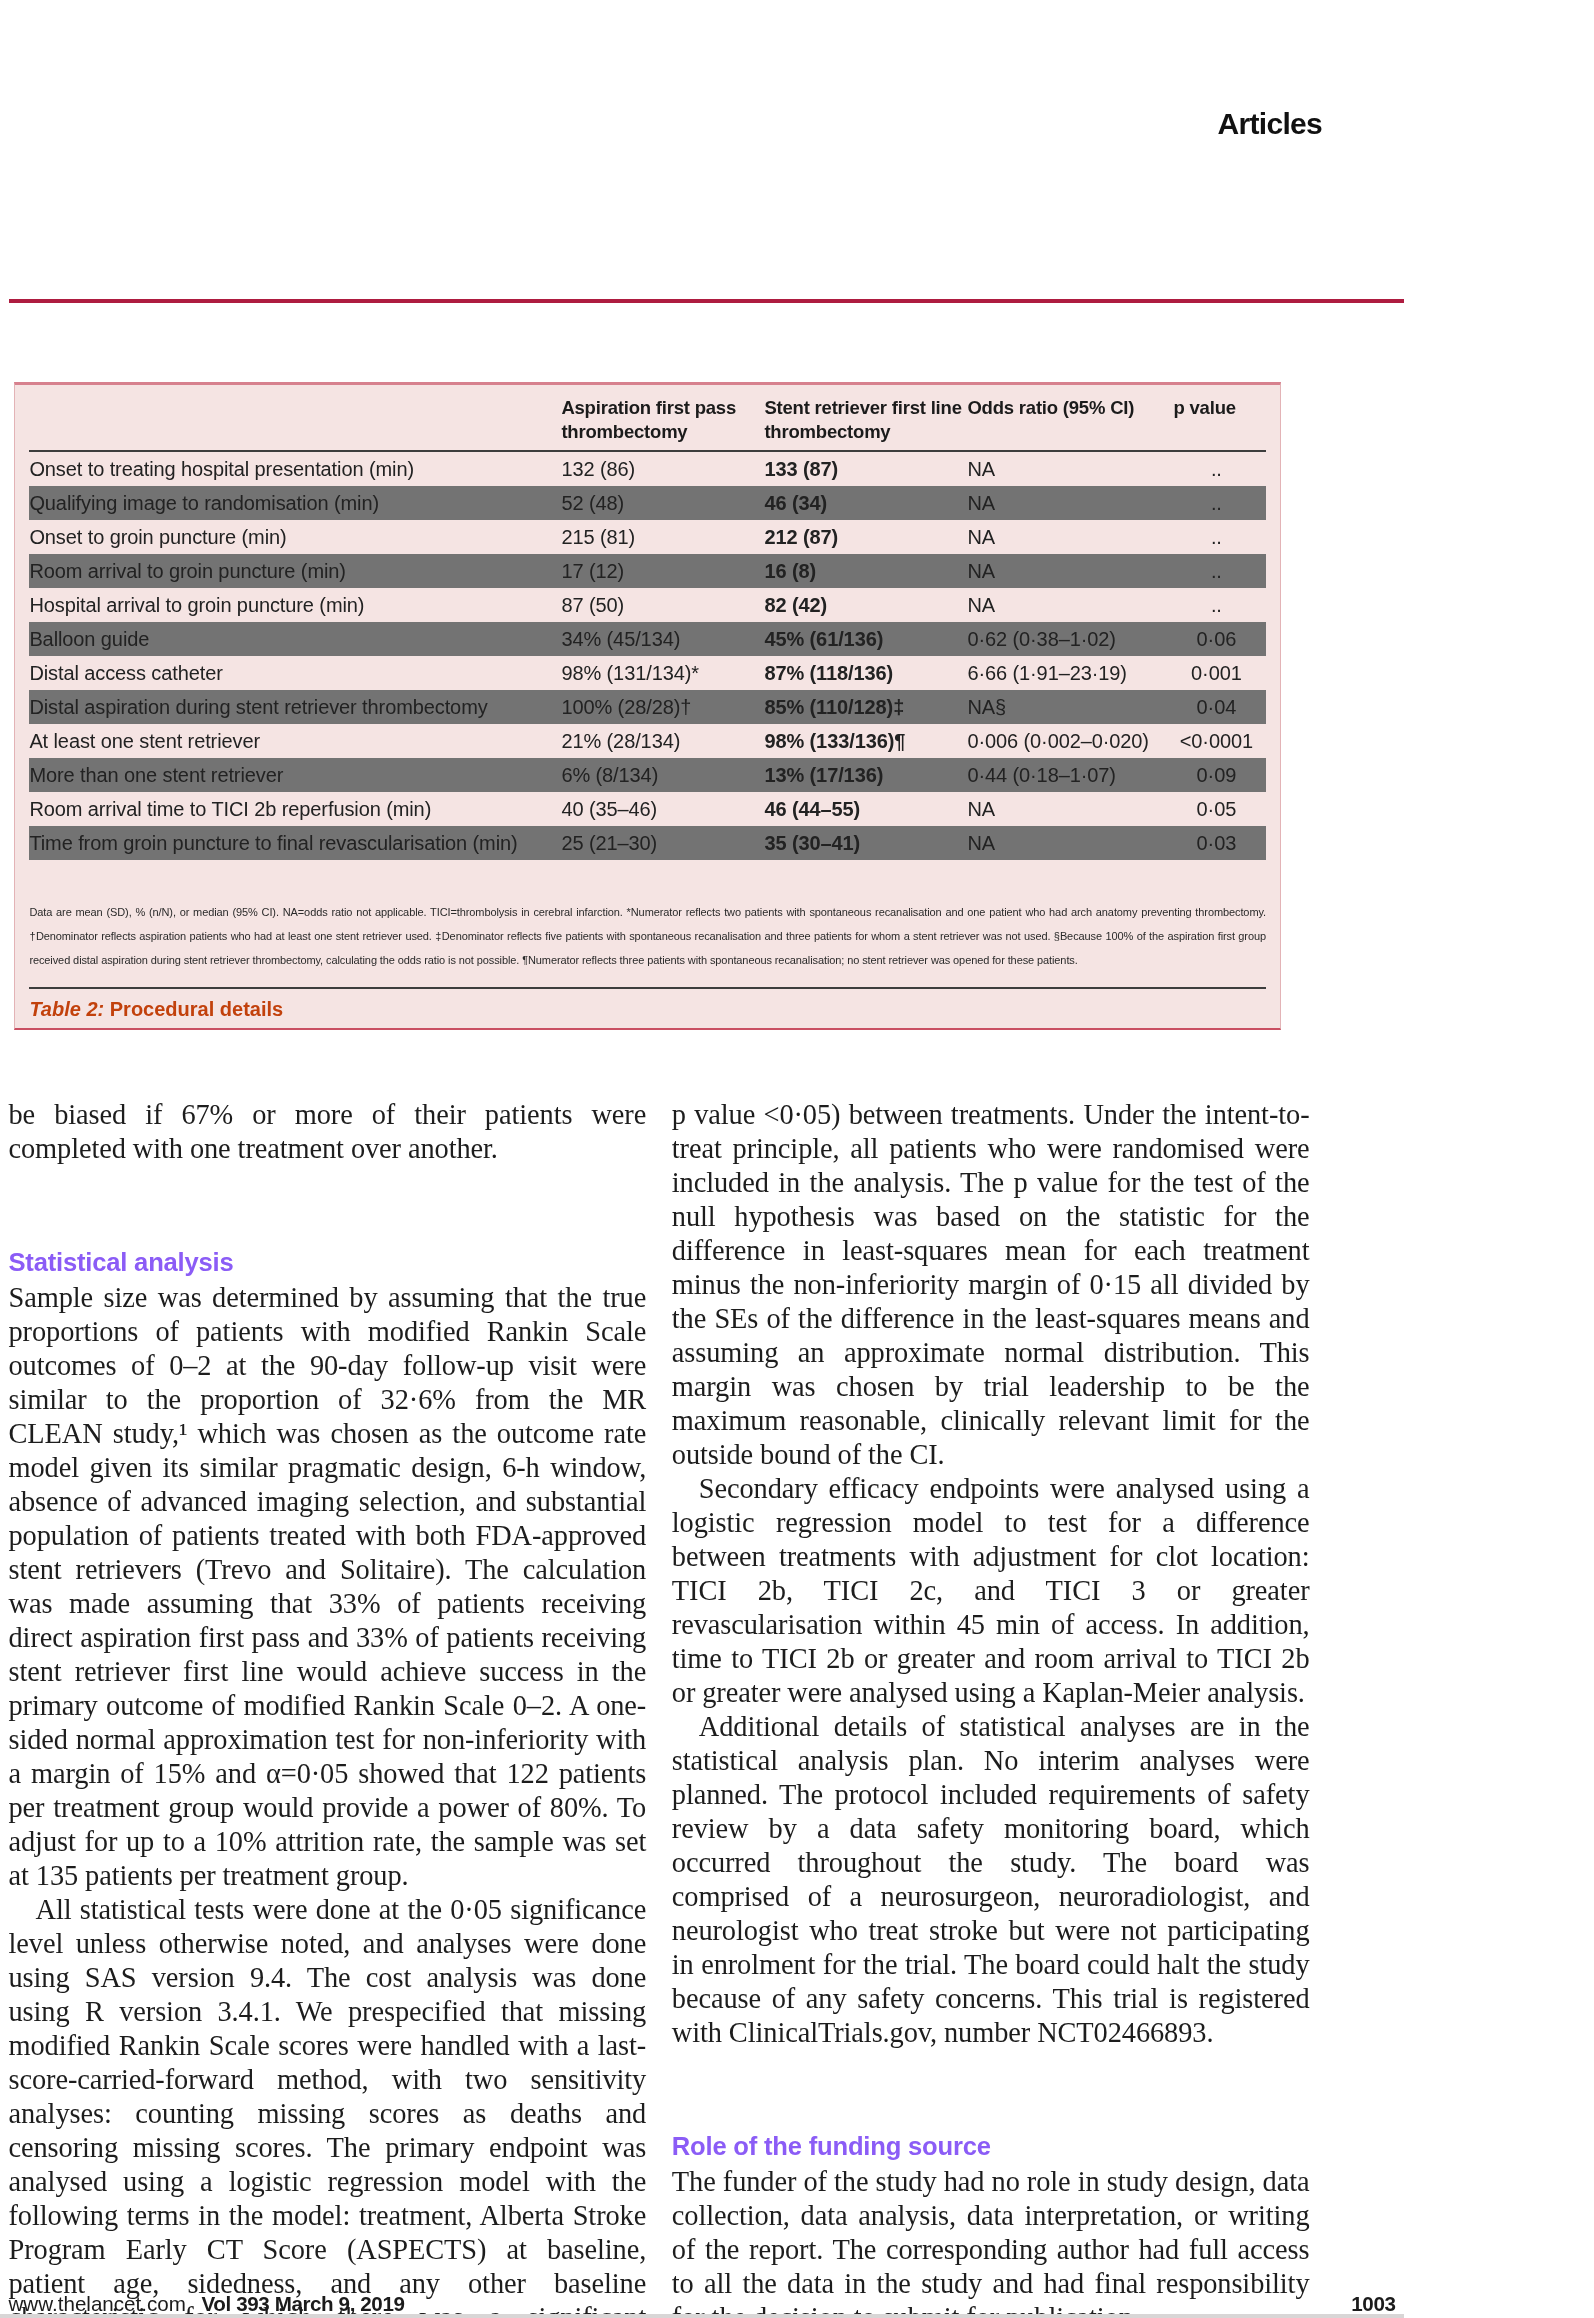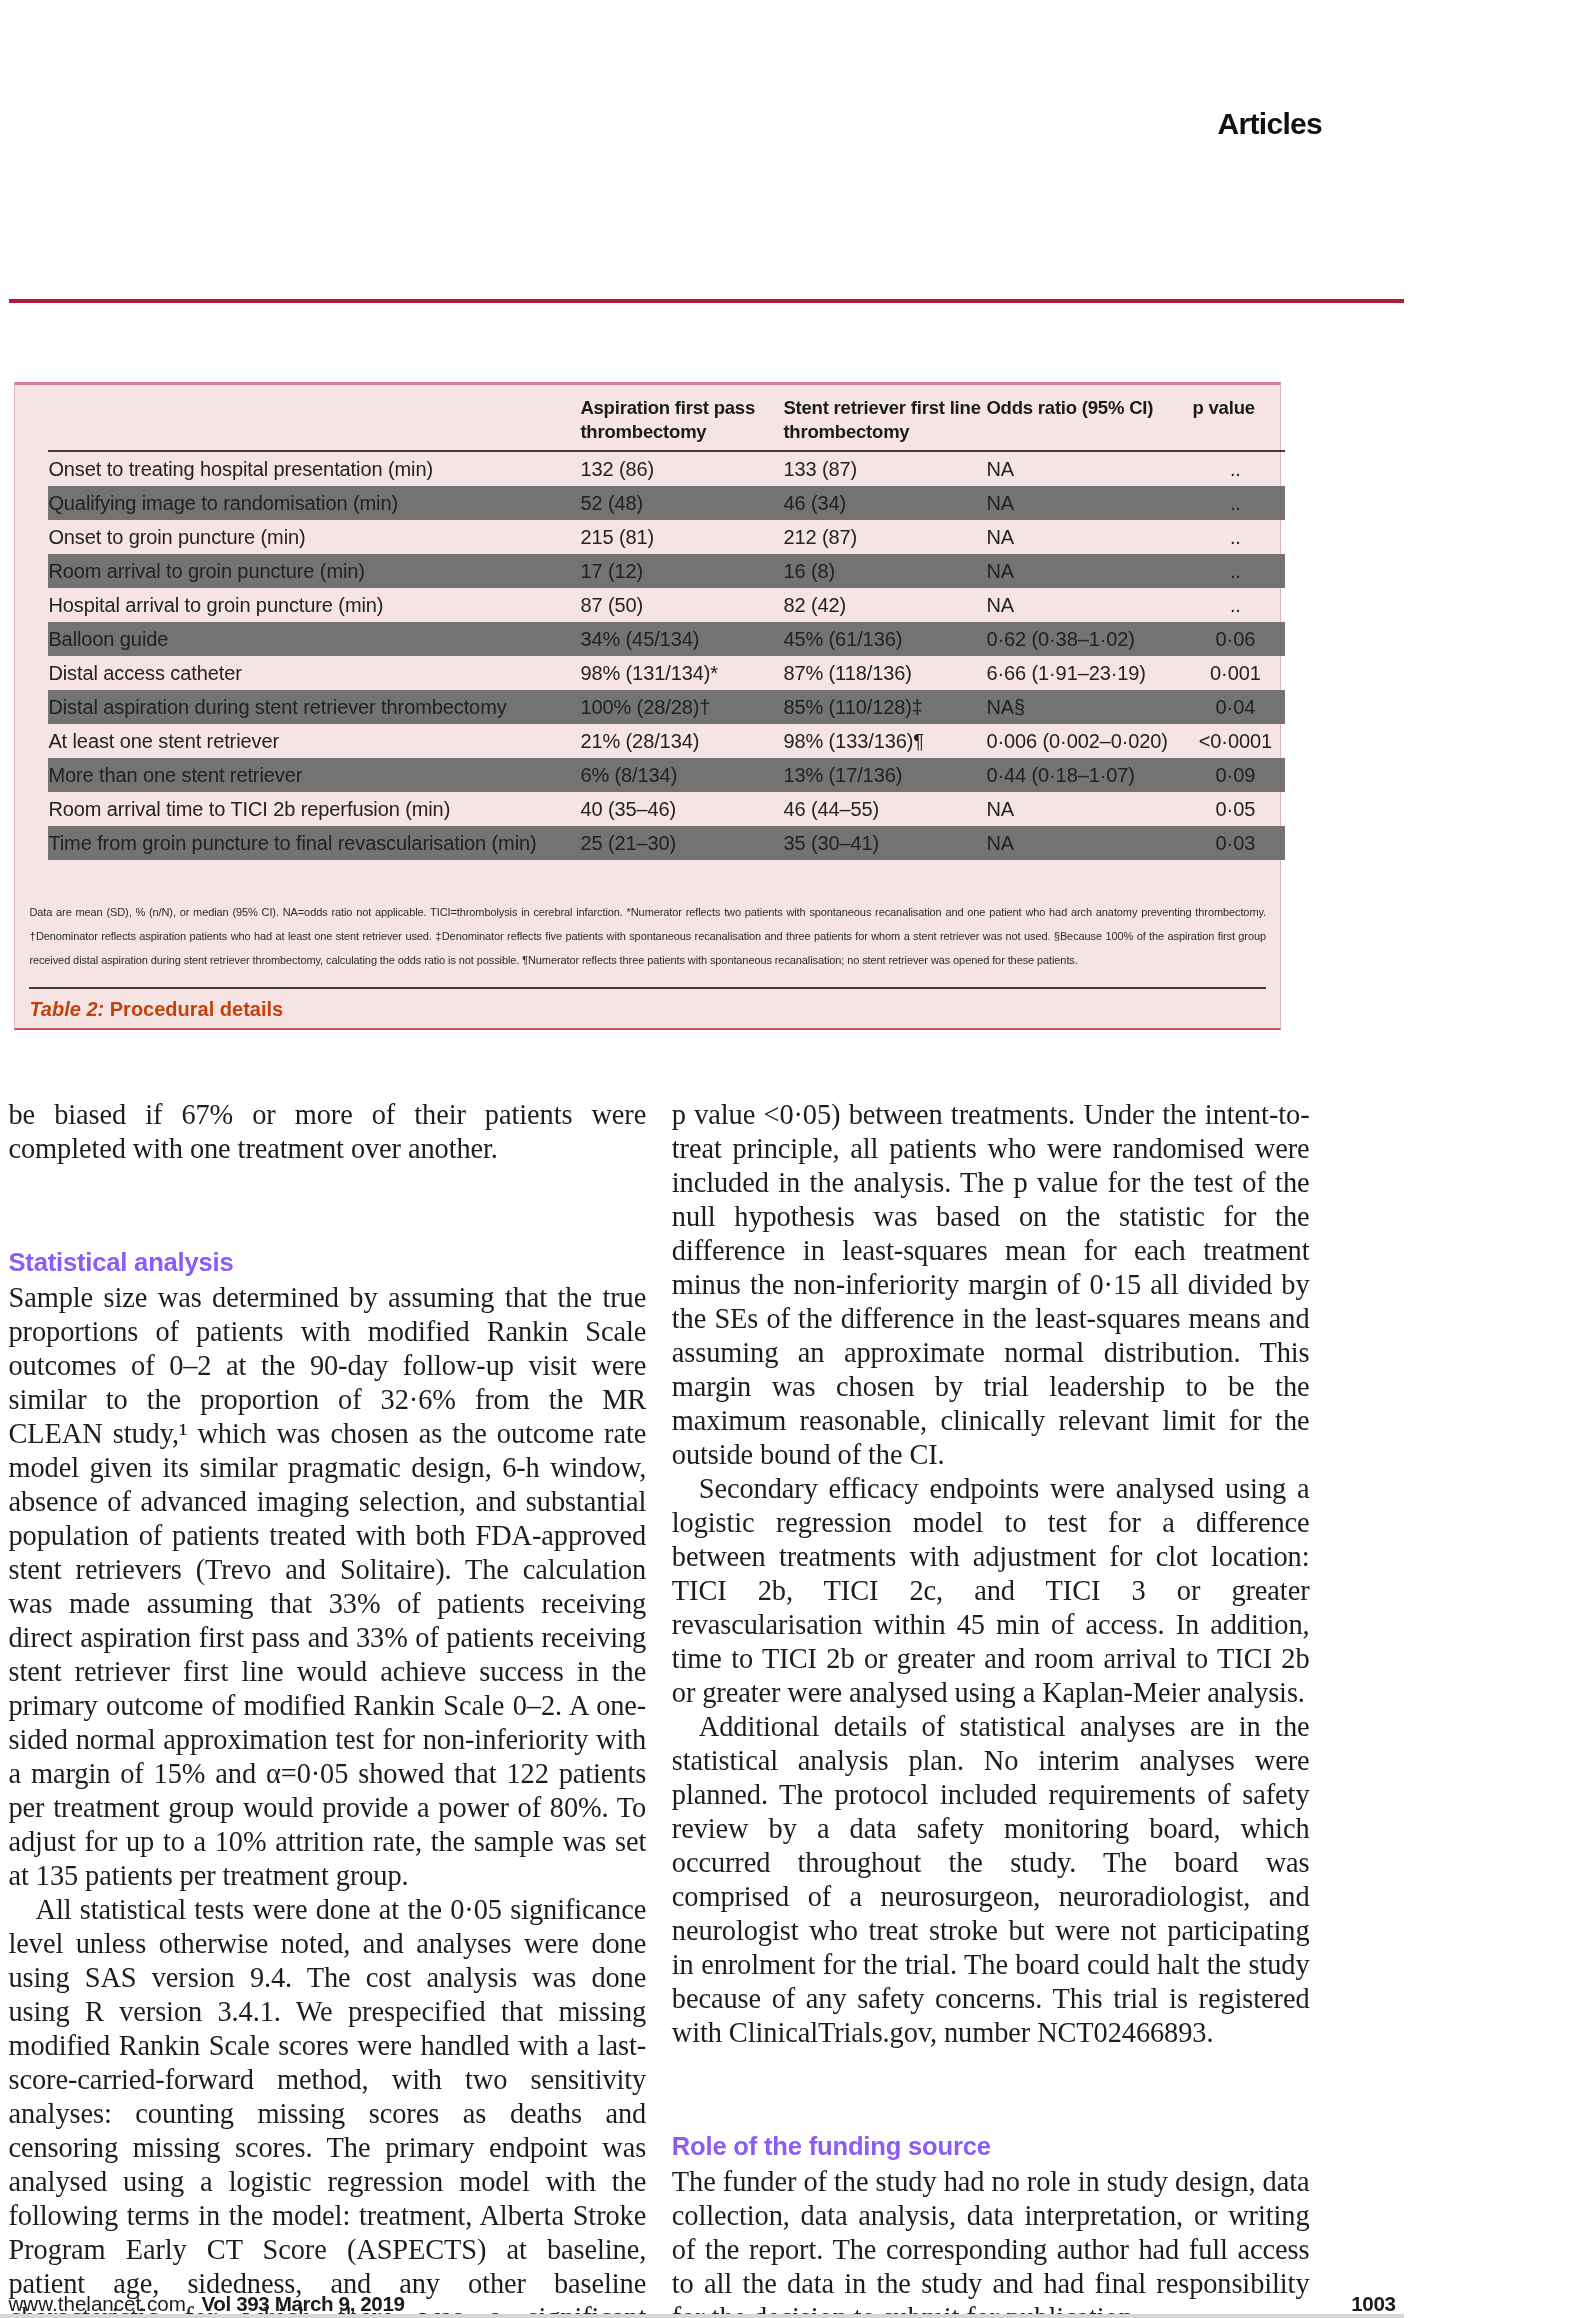--- a/index.html
+++ b/index.html
@@ -23,36 +23,36 @@
   }
   
   .table-box {
     position:absolute; top:382px; left:14.2px; width:1267px;
     box-sizing:border-box; background:#f5e4e3;
     border-top:3.6px solid #d7818e; border-bottom:2.8px solid #c94f62;
     border-left:1.4px solid #e3b3b6; border-right:1.4px solid #e3b3b6;
     padding:0 14.2px 7.1px 14.2px;
     font-family:"Liberation Sans", sans-serif; color:#222;
   }
-  table.t2 { border-collapse:collapse; table-layout:fixed; width:1236px;margin-left:19px; }
+  table.t2 { border-collapse:collapse; table-layout:fixed; width:1236px; }
   table.t2 th {
     text-align:left; vertical-align:top; font-weight:bold;
     font-size:18.5px; line-height:23.5px; letter-spacing:-0.2px;
     padding:11.4px 0 7.1px 0; white-space:pre-line;
     border-bottom:2.1px solid #3d3d3d; color:#1b1b1b;
   }
   table.t2 th.c4 { padding-left:7.1px; }
   table.t2 td {
     height:34px; line-height:34px; font-size:20px; letter-spacing:-0.1px;
     padding:0; white-space:nowrap; overflow:visible;
   }
   table.t2 tr.alt td { background:#737373; }
   td.c0 { padding-left:5.7px; }
   td.c1 { padding-left:5.7px; }
-  td.c2 { padding-left:5.7px; }
+  td.c2 { padding-left:5.7px;font-weight:bold; }
   td.c3 { padding-left:4.3px; }
   td.c4 { text-align:center; }
   .tbl-footnote {
     margin:40px 0 0 0; font-size:11px; line-height:24px; text-align:justify;
     color:#2a2a2a; letter-spacing:-0.1px;
   }
   .caption-rule { margin-top:14.2px; height:2.1px; background:#3d3d3d; }
   .tbl-caption {
     margin:8.5px 0 0 0; font-size:20px; line-height:24px; font-weight:bold; color:#c2410c;
   }

